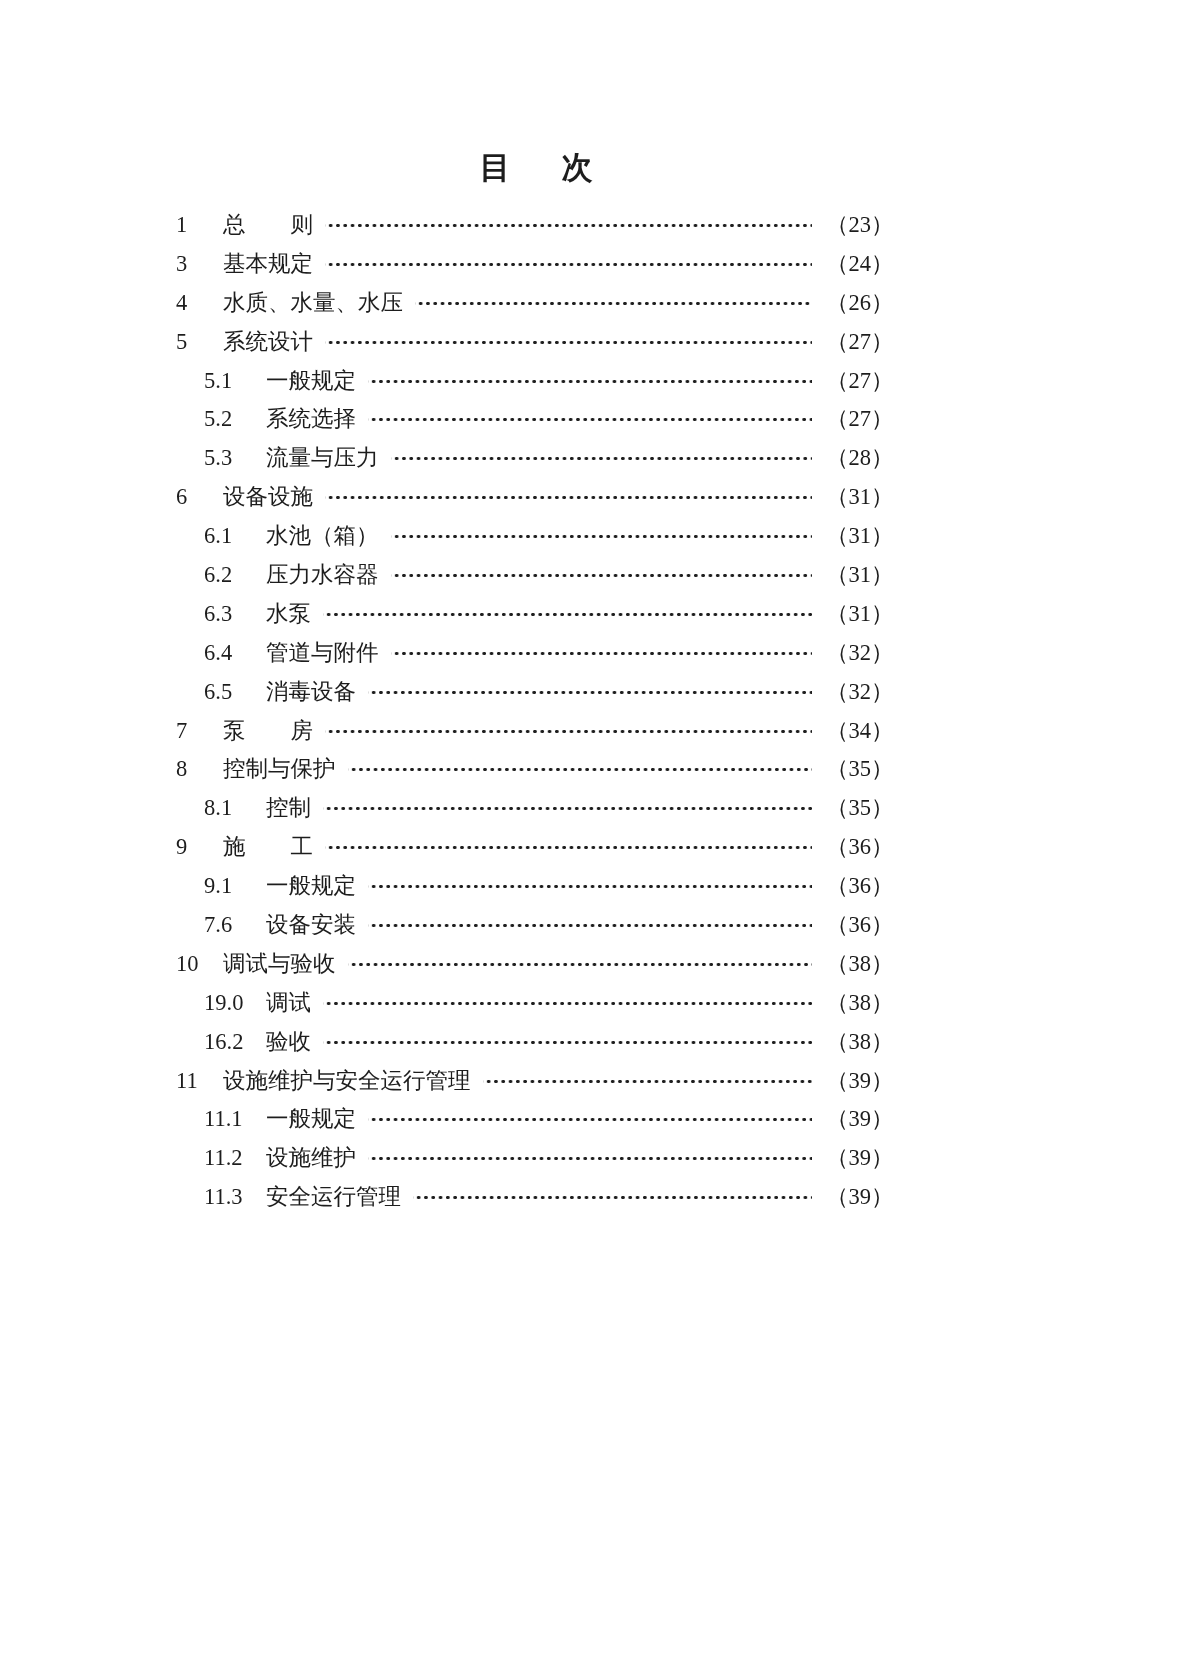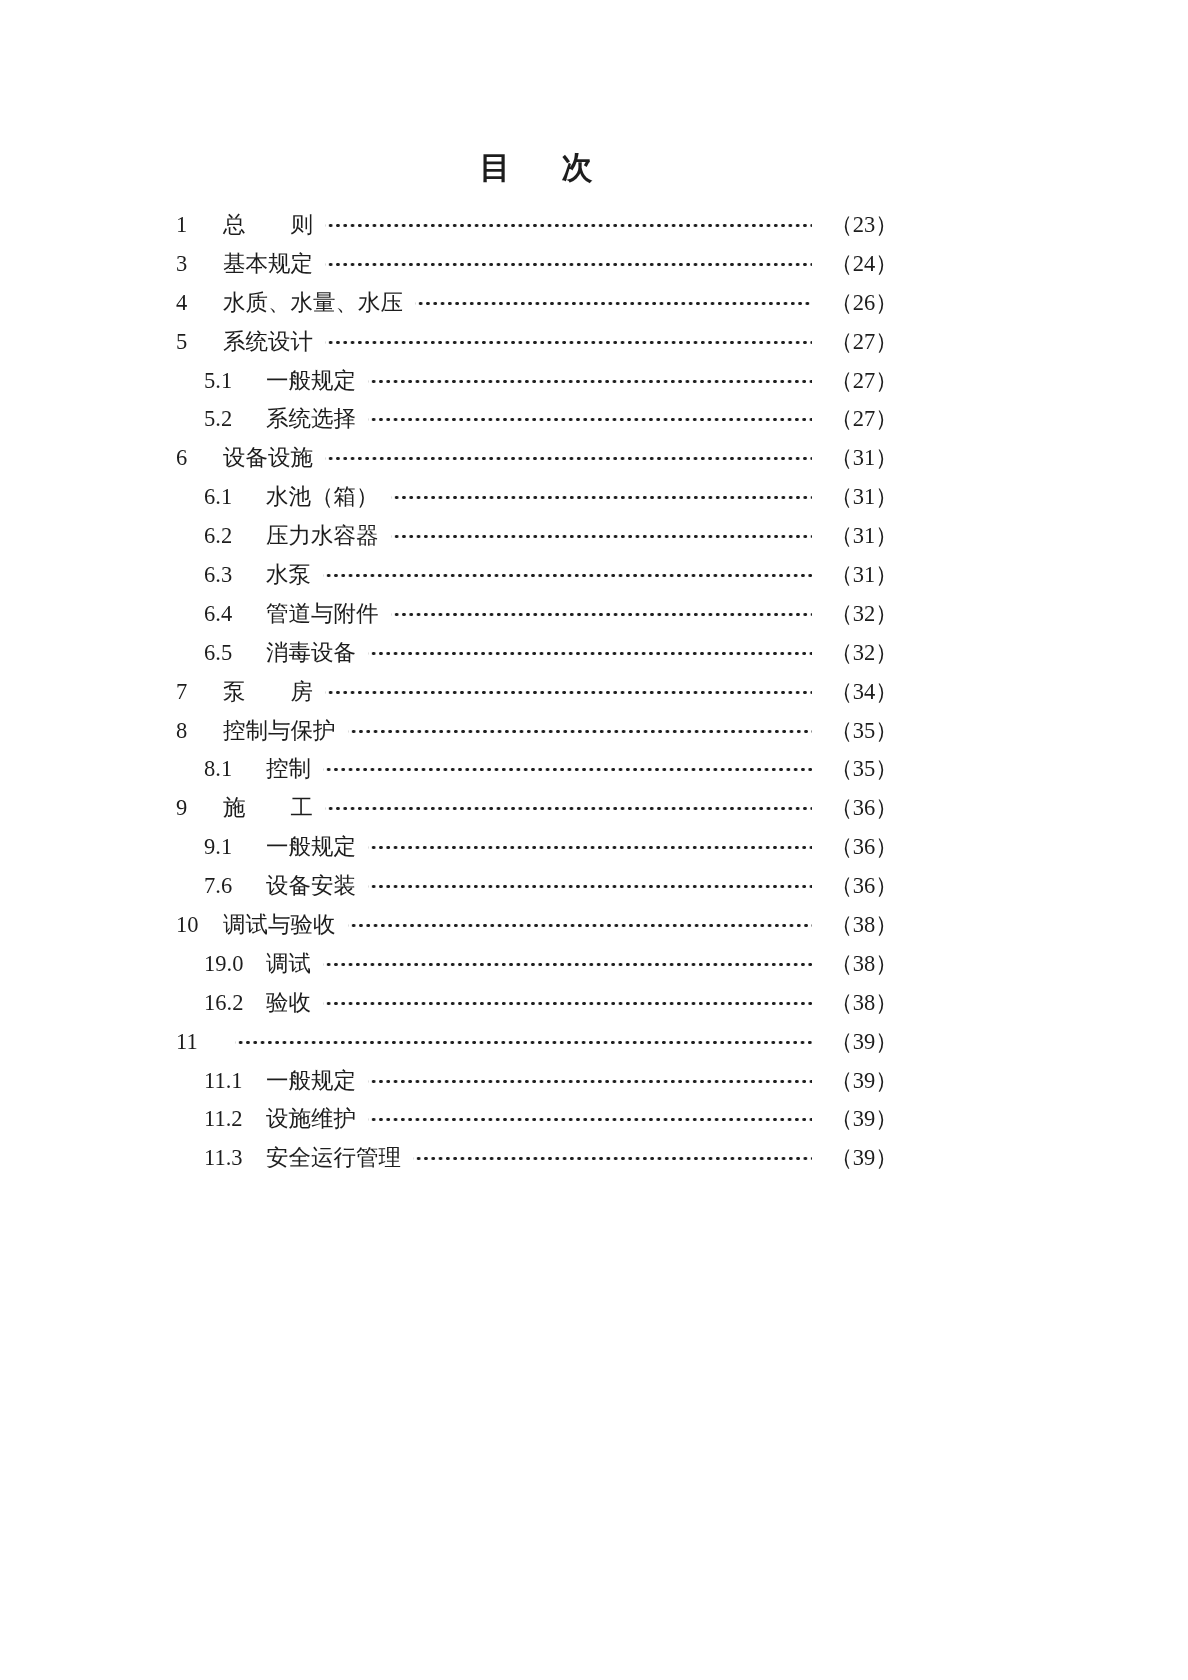--- a/index.html
+++ b/index.html
@@ -62,21 +62,21 @@
     align-self: stretch;
     margin: 0 14px 0 12px;
     background-image: radial-gradient(circle, #1e1e1e 1.55px, rgba(0,0,0,0) 1.9px);
     background-size: 7.3px 9px;
     background-repeat: repeat-x;
     background-position: 2px center;
   }
   .row .pageno {
     flex: none;
     min-width: 76px;
-    text-align: center;
+    text-align: left;
     white-space: pre;
   }
 </style>
 </head>
 <body>
 
 <div class="sheet">
   <h1 class="title">目　次</h1>
 
   <div class="toc" id="toc">
@@ -109,20 +109,26 @@
     <span class="label">一般规定</span>
     <span class="dots"></span>
     <span class="pageno">（27）</span>
   </div>
       <div class="row sub">
     <span class="num">5.2</span>
     <span class="label">系统选择</span>
     <span class="dots"></span>
     <span class="pageno">（27）</span>
   </div>
+      <div class="row sub">
+    <span class="num">5.3</span>
+    <span class="label">流量与压力</span>
+    <span class="dots"></span>
+    <span class="pageno">（28）</span>
+  </div>
       <div class="row">
     <span class="num">6</span>
     <span class="label">设备设施</span>
     <span class="dots"></span>
     <span class="pageno">（31）</span>
   </div>
       <div class="row sub">
     <span class="num">6.1</span>
     <span class="label">水池（箱）</span>
     <span class="dots"></span>
@@ -201,20 +207,21 @@
     <span class="pageno">（38）</span>
   </div>
       <div class="row sub">
     <span class="num">16.2</span>
     <span class="label">验收</span>
     <span class="dots"></span>
     <span class="pageno">（38）</span>
   </div>
       <div class="row">
     <span class="num">11</span>
+    <span class="label">设施维护与安全运行管理</span>
     <span class="dots"></span>
     <span class="pageno">（39）</span>
   </div>
       <div class="row sub">
     <span class="num">11.1</span>
     <span class="label">一般规定</span>
     <span class="dots"></span>
     <span class="pageno">（39）</span>
   </div>
       <div class="row sub">

